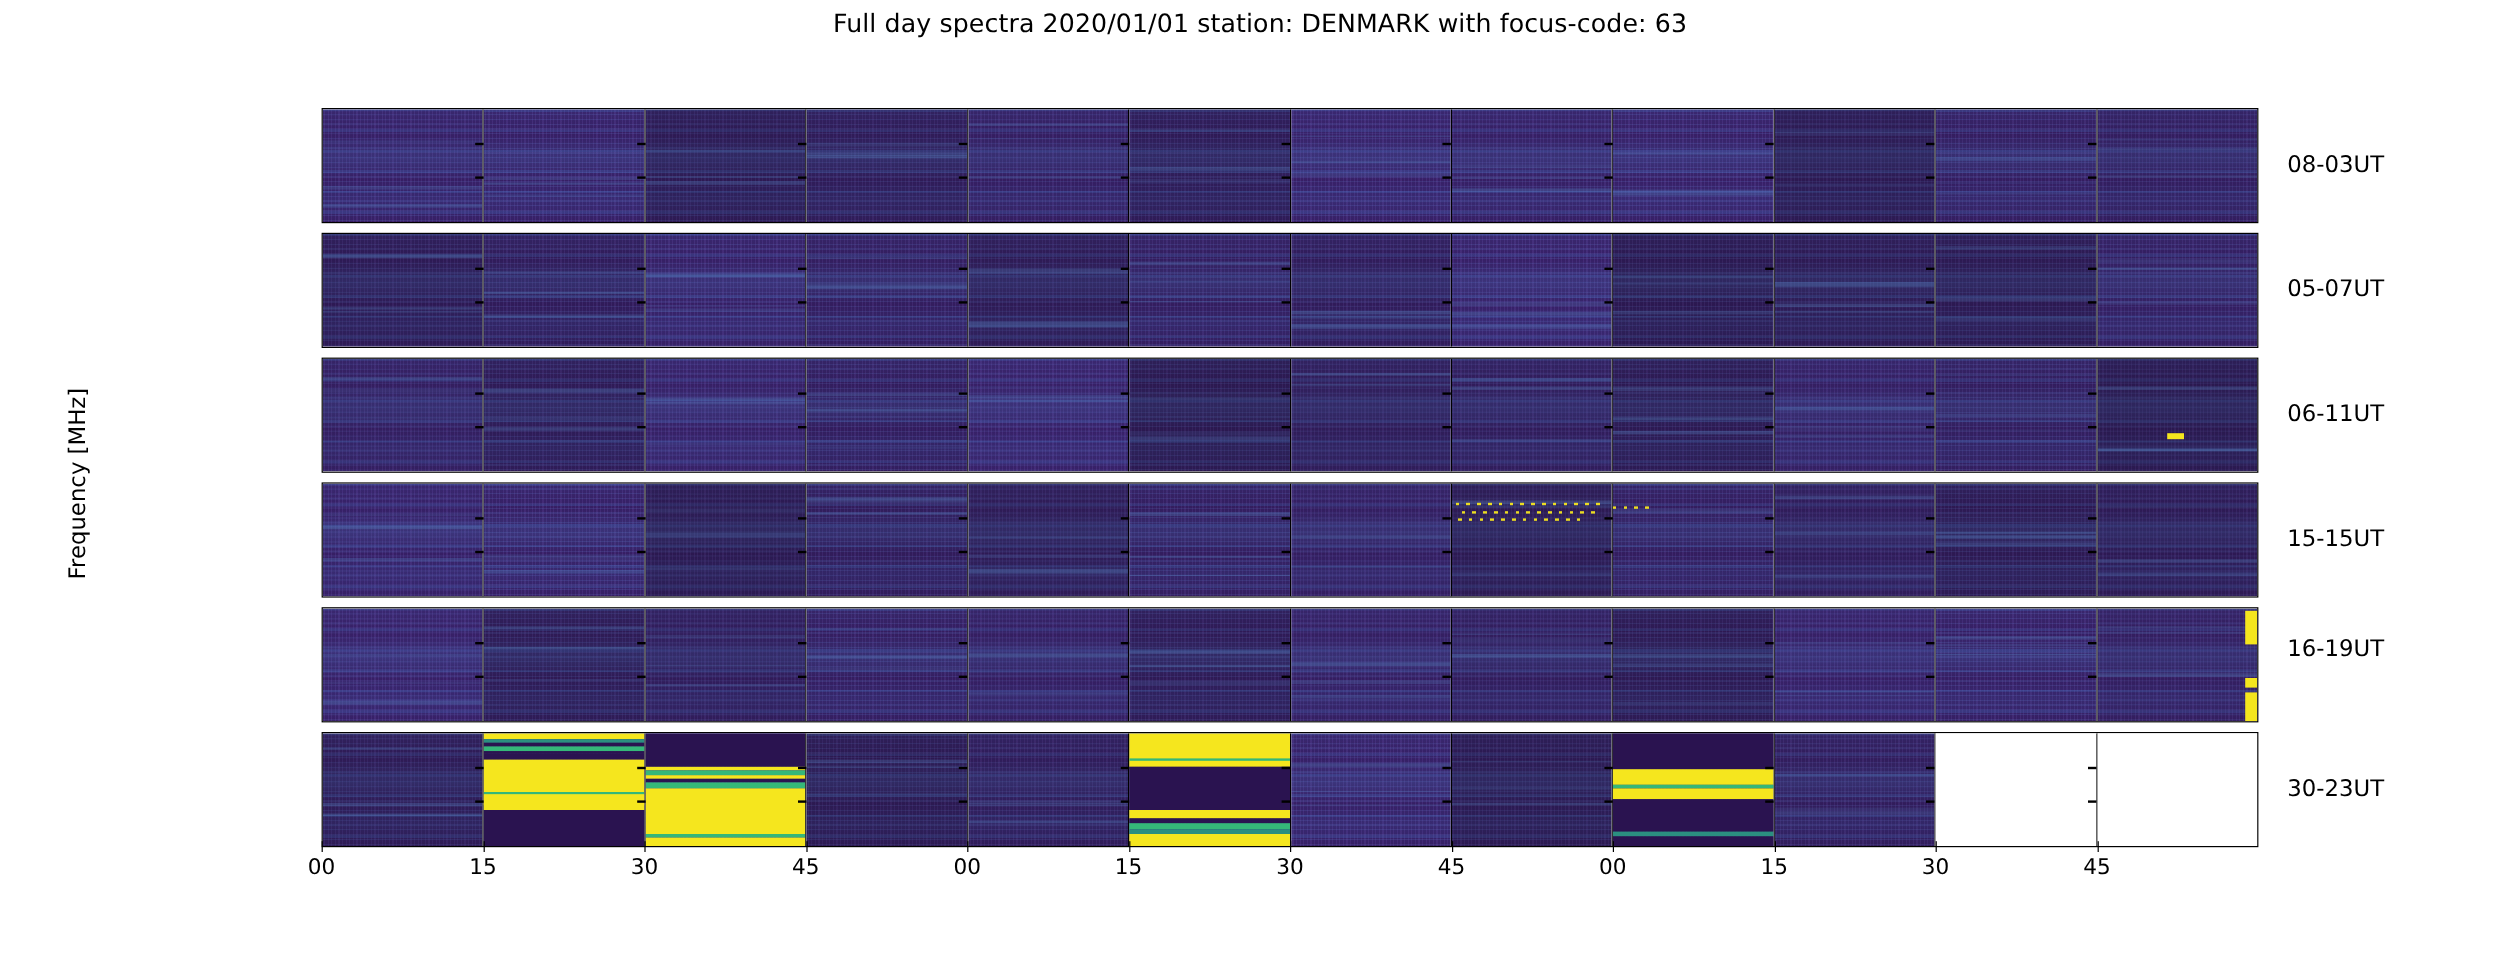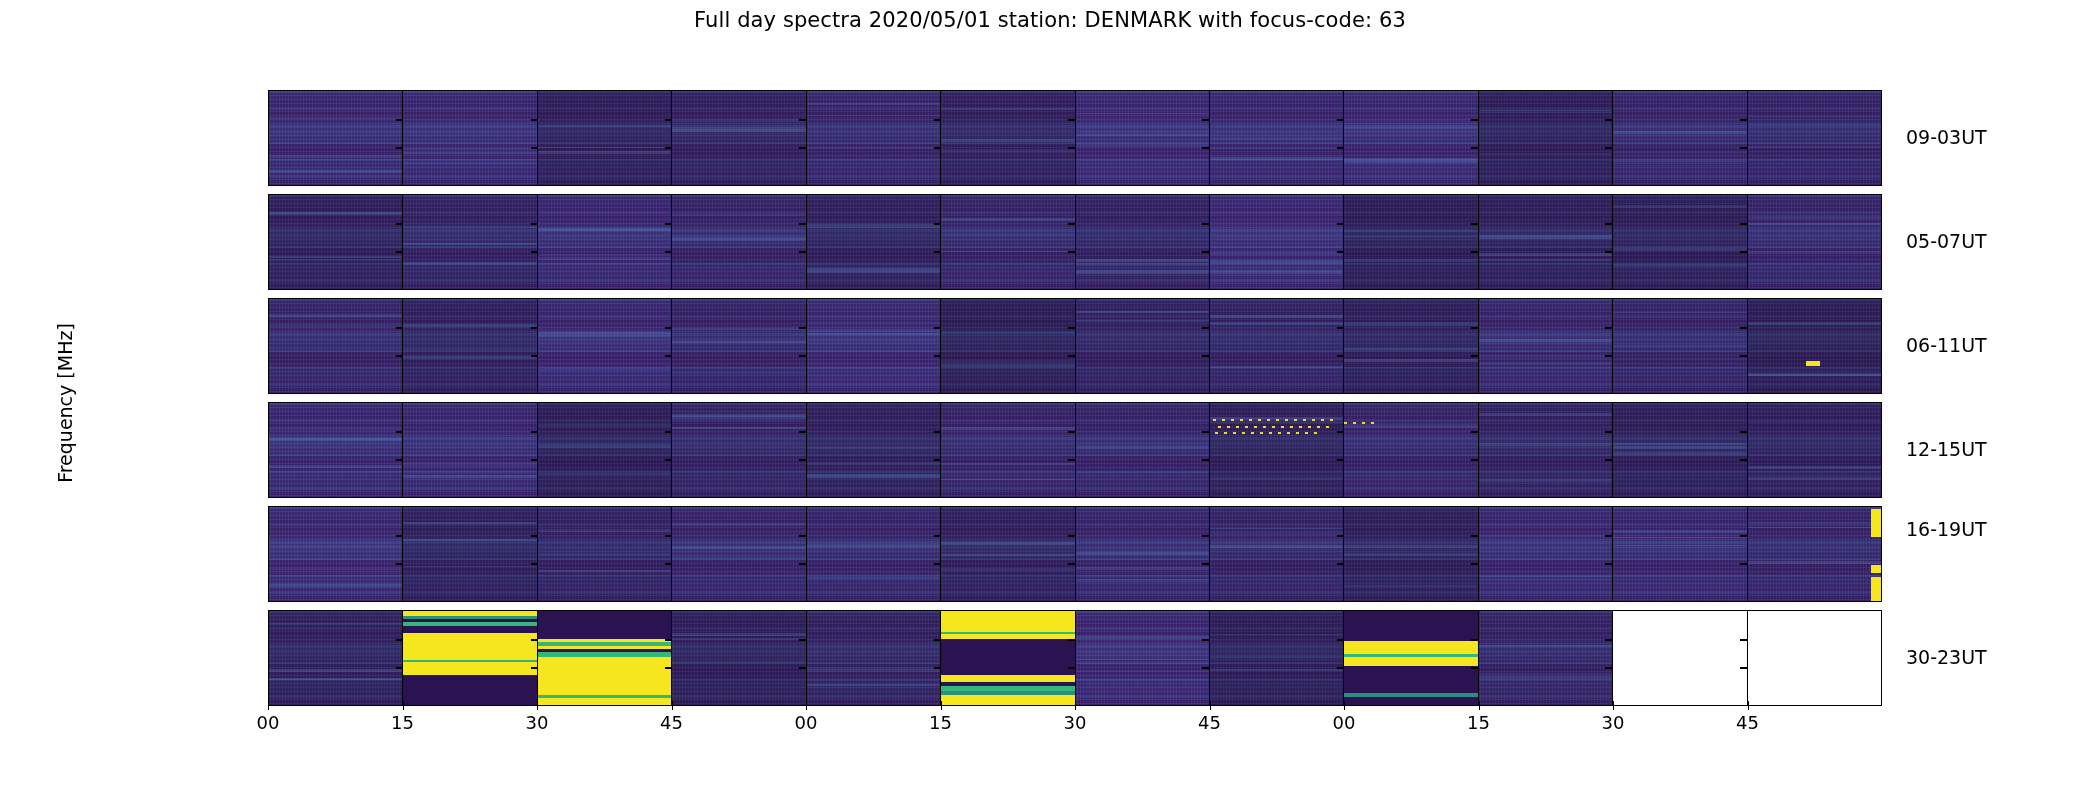--- a/index.html
+++ b/index.html
@@ -59,21 +59,21 @@
 
   .ytick{position:absolute;left:-9px;width:9px;height:1.4px;background:#000;}
 
   .xtickwrap{position:absolute;left:268px;top:710px;width:1614px;height:40px;}
   .xtick{position:absolute;top:-9px;width:1.4px;height:9px;background:#000;}
   .xlab{position:absolute;top:2px;font-size:18px;transform:translateX(-50%);}
 </style>
 </head>
 <body>
 
-<div id="title">Full day spectra 2020/05/01 station: DENMARK with focus-code: 63</div>
+<div id="title">Full day spectra 2020/01/01 station: DENMARK with focus-code: 63</div>
 <div id="ylabel">Frequency [MHz]</div>
 
 <div id="plot">
     <div class="row" style="top: 0px; height: 96px;">
       <div class="cells">
         <div class="cell">
           <div class="noise" style="filter: brightness(1.17);"></div>
           <div class="band" style="top: 84.1166%; height: 2.91324%; background: rgba(90, 140, 200, 0.26);"></div>
           <div class="band" style="top: 67.8455%; height: 3.956%; background: rgba(90, 140, 200, 0.2);"></div>
           <div class="band" style="top: 27.6657%; height: 2.13057%; background: rgba(90, 140, 200, 0.15);"></div>
@@ -163,21 +163,21 @@
       <div style="position: absolute; top: 60%; left: calc(25% - 7px); width: 7px; height: 1.4px; background: rgb(0, 0, 0);"></div>
       <div style="position: absolute; top: 60%; left: calc(33.3333% - 7px); width: 7px; height: 1.4px; background: rgb(0, 0, 0);"></div>
       <div style="position: absolute; top: 60%; left: calc(41.6667% - 7px); width: 7px; height: 1.4px; background: rgb(0, 0, 0);"></div>
       <div style="position: absolute; top: 60%; left: calc(50% - 7px); width: 7px; height: 1.4px; background: rgb(0, 0, 0);"></div>
       <div style="position: absolute; top: 60%; left: calc(58.3333% - 7px); width: 7px; height: 1.4px; background: rgb(0, 0, 0);"></div>
       <div style="position: absolute; top: 60%; left: calc(66.6667% - 7px); width: 7px; height: 1.4px; background: rgb(0, 0, 0);"></div>
       <div style="position: absolute; top: 60%; left: calc(75% - 7px); width: 7px; height: 1.4px; background: rgb(0, 0, 0);"></div>
       <div style="position: absolute; top: 60%; left: calc(83.3333% - 7px); width: 7px; height: 1.4px; background: rgb(0, 0, 0);"></div>
       <div style="position: absolute; top: 60%; left: calc(91.6667% - 7px); width: 7px; height: 1.4px; background: rgb(0, 0, 0);"></div>
     </div>
-    <div class="rowlabel" style="top: 36px;">09-03UT</div>
+    <div class="rowlabel" style="top: 36px;">08-03UT</div>
     <div class="row" style="top: 104px; height: 96px;">
       <div class="cells">
         <div class="cell">
           <div class="noise" style="filter: brightness(0.98);"></div>
           <div class="band" style="top: 68.3677%; height: 2.36475%; background: rgba(90, 140, 200, 0.16);"></div>
           <div class="band" style="top: 65.0134%; height: 2.28493%; background: rgba(90, 140, 200, 0.27);"></div>
           <div class="band" style="top: 18.5071%; height: 2.49106%; background: rgba(90, 140, 200, 0.31);"></div>
         </div>
         <div class="cell">
           <div class="noise" style="filter: brightness(1.05);"></div>
@@ -471,21 +471,21 @@
       <div style="position: absolute; top: 60%; left: calc(25% - 7px); width: 7px; height: 1.4px; background: rgb(0, 0, 0);"></div>
       <div style="position: absolute; top: 60%; left: calc(33.3333% - 7px); width: 7px; height: 1.4px; background: rgb(0, 0, 0);"></div>
       <div style="position: absolute; top: 60%; left: calc(41.6667% - 7px); width: 7px; height: 1.4px; background: rgb(0, 0, 0);"></div>
       <div style="position: absolute; top: 60%; left: calc(50% - 7px); width: 7px; height: 1.4px; background: rgb(0, 0, 0);"></div>
       <div style="position: absolute; top: 60%; left: calc(58.3333% - 7px); width: 7px; height: 1.4px; background: rgb(0, 0, 0);"></div>
       <div style="position: absolute; top: 60%; left: calc(66.6667% - 7px); width: 7px; height: 1.4px; background: rgb(0, 0, 0);"></div>
       <div style="position: absolute; top: 60%; left: calc(75% - 7px); width: 7px; height: 1.4px; background: rgb(0, 0, 0);"></div>
       <div style="position: absolute; top: 60%; left: calc(83.3333% - 7px); width: 7px; height: 1.4px; background: rgb(0, 0, 0);"></div>
       <div style="position: absolute; top: 60%; left: calc(91.6667% - 7px); width: 7px; height: 1.4px; background: rgb(0, 0, 0);"></div>
     </div>
-    <div class="rowlabel" style="top: 348px;">12-15UT</div>
+    <div class="rowlabel" style="top: 348px;">15-15UT</div>
     <div class="row" style="top: 416px; height: 96px;">
       <div class="cells">
         <div class="cell">
           <div class="noise" style="filter: brightness(1.19);"></div>
           <div class="band" style="top: 40.7202%; height: 1.77084%; background: rgba(90, 140, 200, 0.15);"></div>
           <div class="band" style="top: 64.8921%; height: 2.51321%; background: rgba(90, 140, 200, 0.14);"></div>
           <div class="band" style="top: 81.9433%; height: 3.46497%; background: rgba(90, 140, 200, 0.28);"></div>
         </div>
         <div class="cell">
           <div class="noise" style="filter: brightness(0.99);"></div>
@@ -575,21 +575,21 @@
       <div style="position: absolute; top: 60%; left: calc(25% - 7px); width: 7px; height: 1.4px; background: rgb(0, 0, 0);"></div>
       <div style="position: absolute; top: 60%; left: calc(33.3333% - 7px); width: 7px; height: 1.4px; background: rgb(0, 0, 0);"></div>
       <div style="position: absolute; top: 60%; left: calc(41.6667% - 7px); width: 7px; height: 1.4px; background: rgb(0, 0, 0);"></div>
       <div style="position: absolute; top: 60%; left: calc(50% - 7px); width: 7px; height: 1.4px; background: rgb(0, 0, 0);"></div>
       <div style="position: absolute; top: 60%; left: calc(58.3333% - 7px); width: 7px; height: 1.4px; background: rgb(0, 0, 0);"></div>
       <div style="position: absolute; top: 60%; left: calc(66.6667% - 7px); width: 7px; height: 1.4px; background: rgb(0, 0, 0);"></div>
       <div style="position: absolute; top: 60%; left: calc(75% - 7px); width: 7px; height: 1.4px; background: rgb(0, 0, 0);"></div>
       <div style="position: absolute; top: 60%; left: calc(83.3333% - 7px); width: 7px; height: 1.4px; background: rgb(0, 0, 0);"></div>
       <div style="position: absolute; top: 60%; left: calc(91.6667% - 7px); width: 7px; height: 1.4px; background: rgb(0, 0, 0);"></div>
     </div>
-    <div class="rowlabel" style="top: 428px;">16-19UT</div>
+    <div class="rowlabel" style="top: 440px;">16-19UT</div>
     <div class="row" style="top: 520px; height: 96px;">
       <div class="cells">
         <div class="cell">
           <div class="noise" style="filter: brightness(0.99);"></div>
           <div class="band" style="top: 62.1263%; height: 2.81057%; background: rgba(90, 140, 200, 0.31);"></div>
           <div class="band" style="top: 12.6708%; height: 2.33791%; background: rgba(90, 140, 200, 0.2);"></div>
           <div class="band" style="top: 71.0833%; height: 1.85398%; background: rgba(90, 140, 200, 0.32);"></div>
         </div>
         <div class="cell">
           <div class="noise" style="filter: brightness(0.96);"></div>

